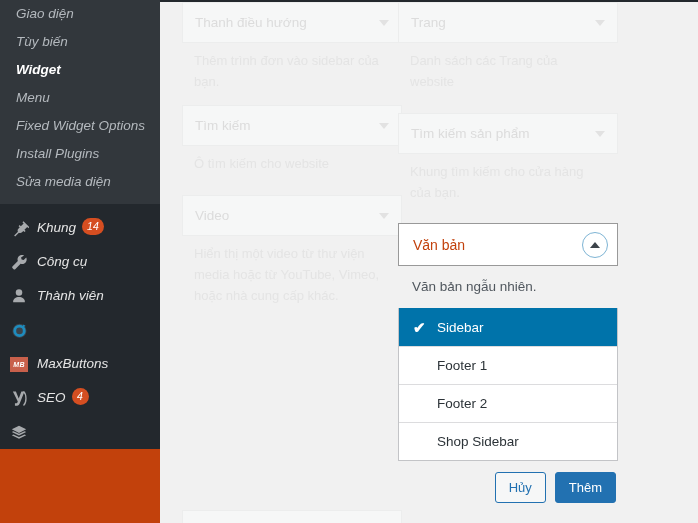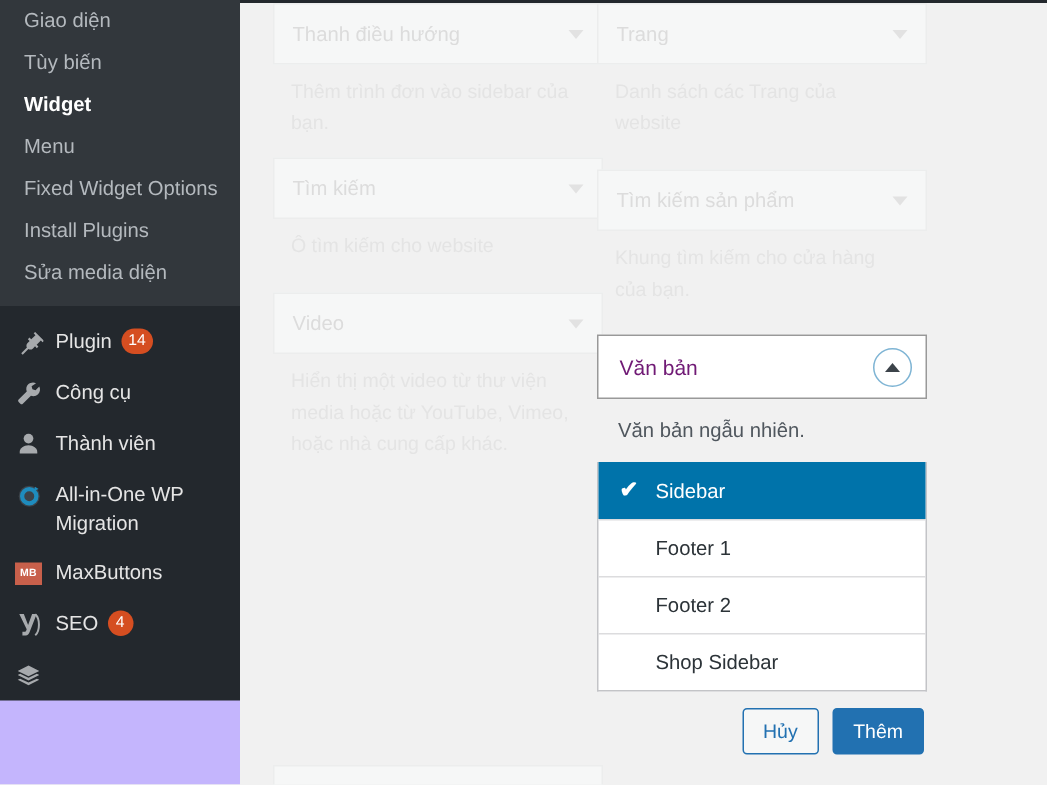--- a/index.html
+++ b/index.html
@@ -20,22 +20,23 @@
     width: 538px; height: 2px;
     background: #23282d;
     z-index: 5;
   }
 
   
   #adminmenu {
     position: absolute;
     top: 0; left: 0;
     width: 160px; height: 523px;
-    background: #c4b5fd;
+    background: #c2410c;
     z-index: 10;
+    font-style: italic;
   }
 
   #submenu-block {
     background: #32373c;
     padding: 0 0 8px 0;
   }
 
   .submenu-item {
     display: block;
     padding: 5px 0 5px 16px;
@@ -167,21 +168,21 @@
     border: 1px solid #999;
     height: 43px;
     display: flex;
     align-items: center;
     padding: 0 9px 0 14px;
     cursor: pointer;
   }
   #active-title {
     flex: 1 1 auto;
     font-size: 14px;
-    color: #701a75;
+    color: #c2410c;
   }
   #collapse-btn {
     flex: 0 0 auto;
     width: 26px; height: 26px;
     border: 1px solid #7eb4d4;
     border-radius: 50%;
     background: #fff;
     display: flex;
     align-items: center;
     justify-content: center;
@@ -289,21 +290,21 @@
 
   <div id="mainmenu-block">
 
     <div class="menu-item">
       <span class="menu-icon">
         <svg width="19" height="19" viewBox="0 0 20 20">
             <path fill="#a7aaad" d="M14.9 2.5l-1.1 1.1 1.3 1.3-3.1 3.1-1.3-1.3-1.2 1.2 1.3 1.3-1.5 1.5c-1 1-1.1 2.3-.5 3.4l-4.2 4.2 1.1 1.1 4.2-4.2c1.1.6 2.4.5 3.4-.5l1.5-1.5 1.3 1.3 1.2-1.2-1.3-1.3 3.1-3.1 1.3 1.3 1.1-1.1-6.6-6.6z" transform="scale(0.95)"></path>
           </svg>
       </span>
       <span class="menu-label">
-        <span>Plugin</span><span class="badge">14</span>
+        <span>Khung</span><span class="badge">14</span>
       </span>
     </div>
 
     <div class="menu-item">
       <span class="menu-icon">
         <svg width="18" height="18" viewBox="0 0 20 20">
             <path fill="#a7aaad" d="M15.6 2.7c-1.9-1-4.3-.6-5.8.9-1.4 1.4-1.8 3.5-1.1 5.3l-6 6c-.5.5-.5 1.3 0 1.8l1.3 1.3c.5.5 1.3.5 1.8 0l6-6c1.8.7 3.9.3 5.3-1.1 1.5-1.5 1.9-3.9.9-5.8l-2.8 2.8-2.3-.6-.6-2.3 3.3-2.3z"></path>
           </svg>
       </span>
       <span class="menu-label">Công cụ</span>
@@ -320,21 +321,20 @@
     </div>
 
     <div class="menu-item">
       <span class="menu-icon">
         <svg width="19" height="19" viewBox="0 0 20 20">
           <circle cx="10" cy="10.4" r="7.4" fill="#3c434a"></circle>
           <circle cx="10" cy="10.4" r="5" fill="none" stroke="#1e8cbe" stroke-width="3"></circle>
           <path d="M14 3.6l2.6 1.6-3.4 1.5z" fill="#1e8cbe"></path>
         </svg>
       </span>
-      <span class="menu-label">All-in-One WP Migration</span>
     </div>
 
 
     <div class="menu-item">
       <span class="menu-icon">
         <span class="mb-badge-icon">MB</span>
       </span>
       <span class="menu-label">MaxButtons</span>
     </div>
 

